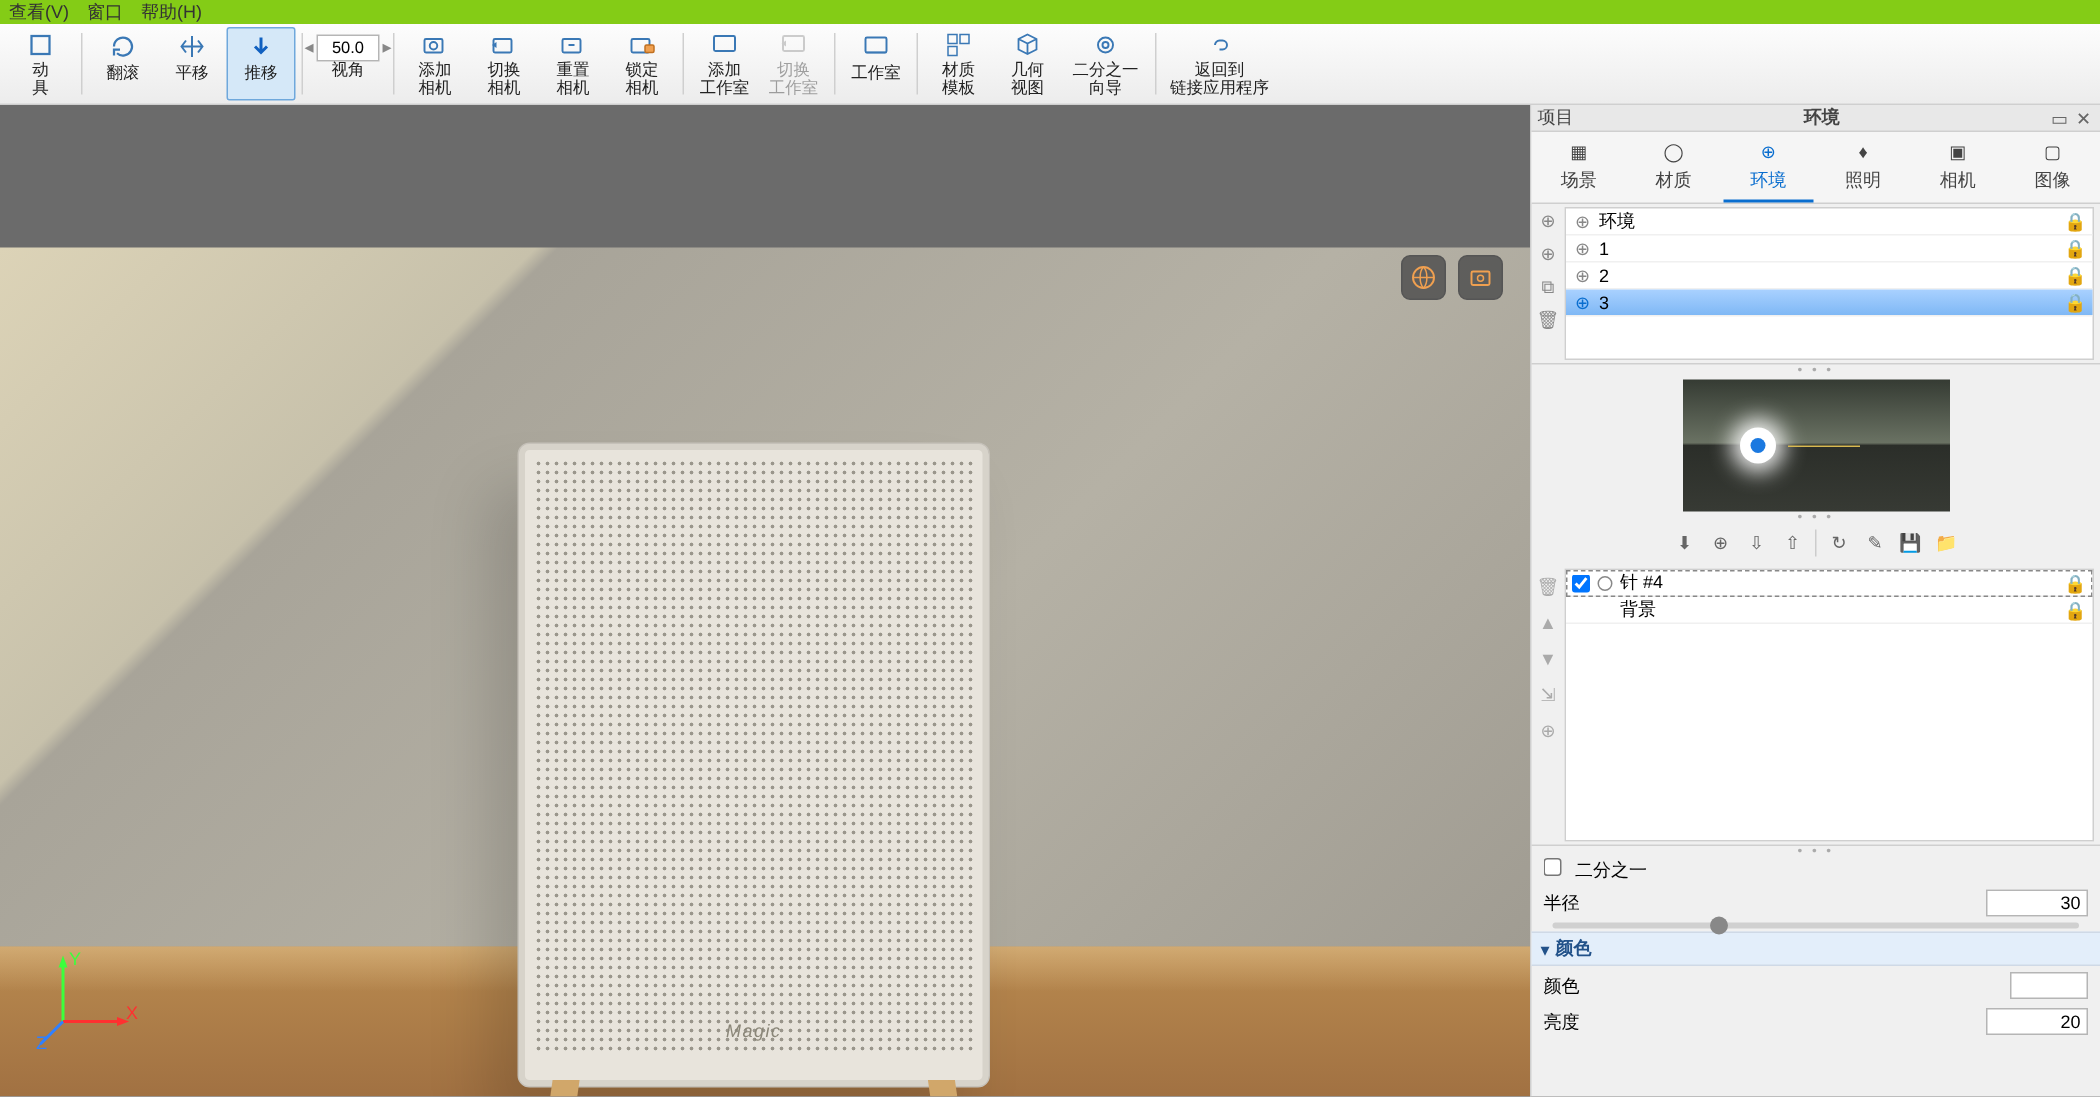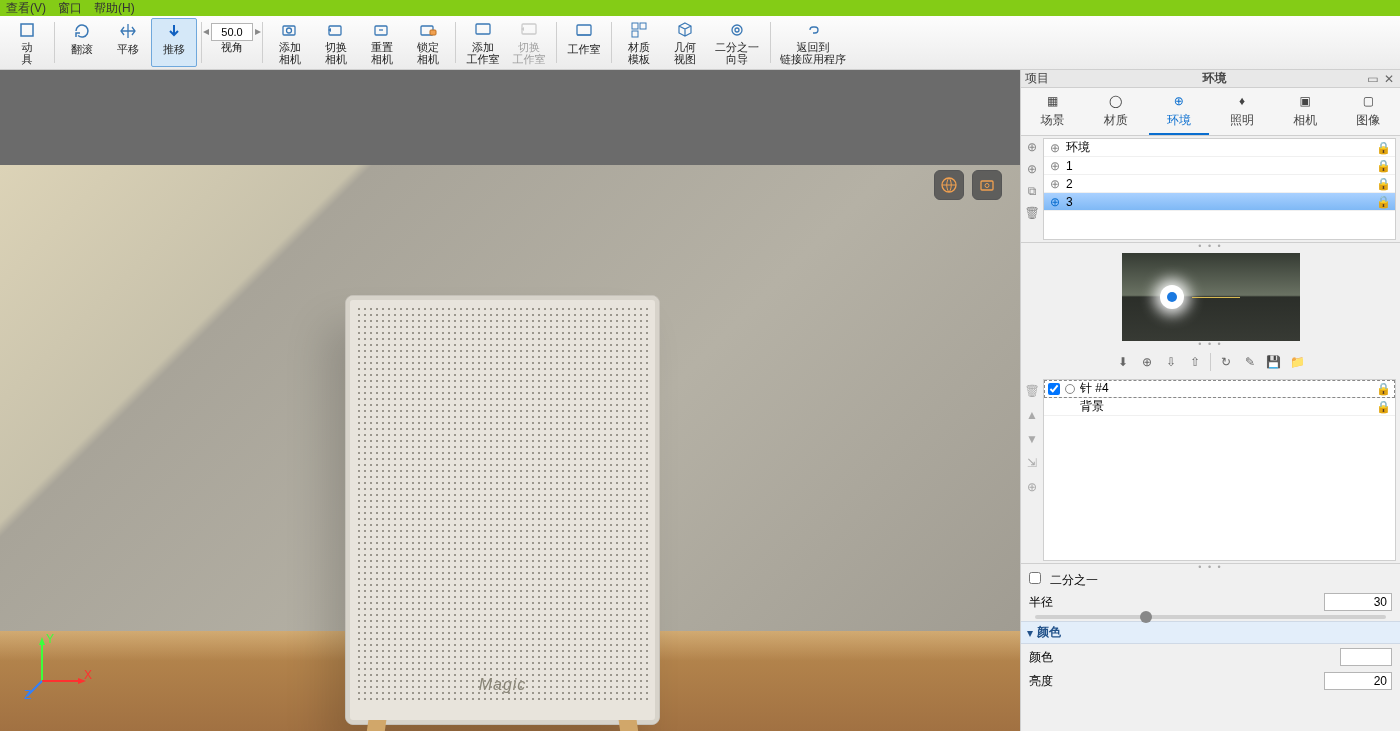--- a/index.html
+++ b/index.html
@@ -14,21 +14,21 @@
 .sep{width:1px;background:#cfcfcf;margin:4px 4px;}
 .fov-input{width:42px;height:18px;border:1px solid #b5b5b5;background:#fff;text-align:center;font-size:11px;margin-top:2px;}
 .main{display:flex;height:661px;}
 .viewport{flex:1;position:relative;overflow:hidden;background:#6b6b6b;}
 .scene{position:absolute;inset:0;}
 .scene .wall{position:absolute;left:0;top:95px;width:100%;height:470px;background:linear-gradient(135deg,#dcd3b7 0%,#c7c1ab 24%,#a8a499 25%,#b5b1a5 60%,#a09c92 100%);}
 .scene .floor{position:absolute;left:0;bottom:0;width:100%;height:100px;background:linear-gradient(#b98a4f,#a17142);}
 .scene .floor::before{content:"";position:absolute;left:0;right:0;top:0;height:30px;background:linear-gradient(rgba(255,230,180,.35),transparent);}
 .product{position:absolute;left:345px;top:225px;width:315px;height:430px;border-radius:8px;background:#e8e4dc;border:1px solid #c5c1b9;box-shadow:inset 0 0 0 4px #d7d3ca, -20px 30px 40px rgba(0,0,0,.15);}
 .product .grill{position:absolute;inset:10px 10px 22px 10px;background-image:radial-gradient(#9a968c 1px,transparent 1.5px);background-size:6px 6px;border-radius:4px;}
-.product .brand{position:absolute;bottom:30px;left:0;right:0;text-align:center;font-size:16px;font-style:italic;color:#8a8678;letter-spacing:1px;}
+.product .brand{position:absolute;bottom:30px;left:0;right:0;text-align:center;font-size:12px;font-style:italic;color:#8a8678;letter-spacing:1px;}
 .product .leg{position:absolute;bottom:-30px;width:18px;height:34px;background:#d1a76a;border-radius:0 0 8px 8px;}
 .product .leg.l{left:20px;transform:skewX(-8deg);}
 .product .leg.r{right:20px;transform:skewX(8deg);}
 .vp-icons{position:absolute;top:100px;right:18px;display:flex;gap:8px;}
 .vp-icons .vbtn{width:30px;height:30px;border-radius:6px;background:rgba(80,80,80,.85);border:1px solid #555;display:flex;align-items:center;justify-content:center;color:#f0a050;cursor:pointer;}
 .gizmo{position:absolute;left:22px;bottom:30px;width:70px;height:70px;}
 .sidepanel{width:380px;background:#f0f0f0;border-left:1px solid #cfcfcf;display:flex;flex-direction:column;}
 .sp-titlebar{display:flex;align-items:center;height:18px;background:#e8e8e8;border-bottom:1px solid #cfcfcf;padding:0 4px;color:#444;}
 .sp-titlebar .ttl{flex:1;text-align:center;font-weight:bold;}
 .sp-titlebar .proj{width:40px;}

